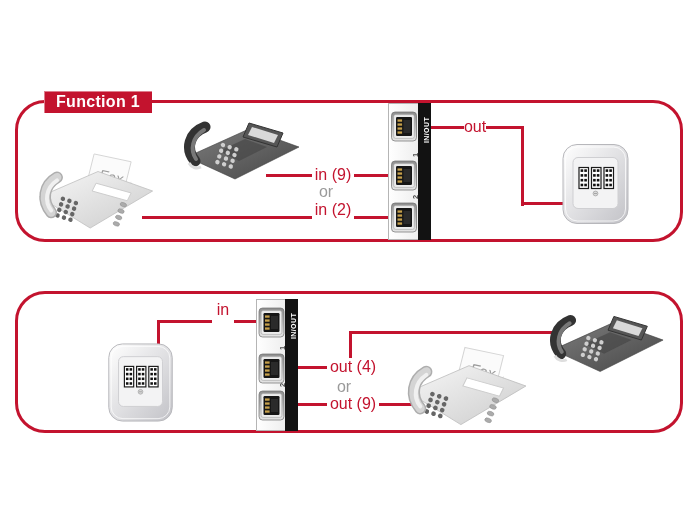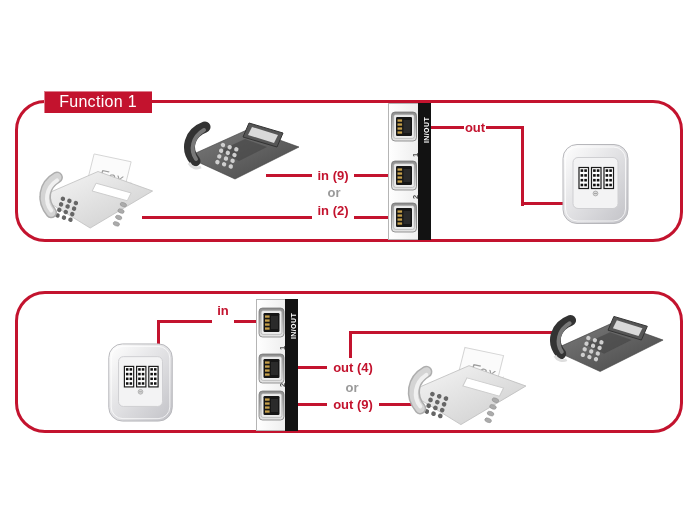--- a/index.html
+++ b/index.html
@@ -9,34 +9,34 @@
     --accent:#c3132e;--orgray:#9a9a9a;
   }
   .panel{
     position:absolute;left:15px;width:668px;height:142px;
     border:3px solid var(--accent);border-radius:30px;box-sizing:border-box;z-index:0;
   }
   #panel1{top:100px;}
   #panel2{top:291px;}
   .badge{
     position:absolute;left:44px;width:108px;height:22px;z-index:4;
-    background:var(--accent);color:#fff;font-size:16px;font-weight:normal;
+    background:var(--accent);color:#fff;font-size:16px;font-weight:bold;
     text-align:center;line-height:22px;letter-spacing:.3px;
     box-shadow:inset 1px 1px 0 rgba(255,255,255,.45);
   }
   #badge1{top:91px;}
   #badge2{top:281px;}
   .hline,.vline{position:absolute;background:var(--accent);z-index:1;}
   .hline{height:3px;}
   .vline{width:3px;}
   .lbl{
     position:absolute;transform:translate(-50%,-50%);z-index:3;white-space:nowrap;
-    color:var(--accent);font-size:13px;font-weight:bold;
+    color:var(--accent);font-size:16px;font-weight:normal;
   }
-  .or{color:var(--orgray);margin-left:8px;}
+  .or{color:var(--orgray);}
   .icon{position:absolute;z-index:2;}
 </style>
 </head>
 <body>
 
 <div id="canvas" style="--accent: #c3132e; --orgray: #9a9a9a;">
 
   <svg width="0" height="0" style="position:absolute" aria-hidden="true">
     <defs>
       <linearGradient id="gFax" x1="0" y1="0" x2="1" y2="1">

